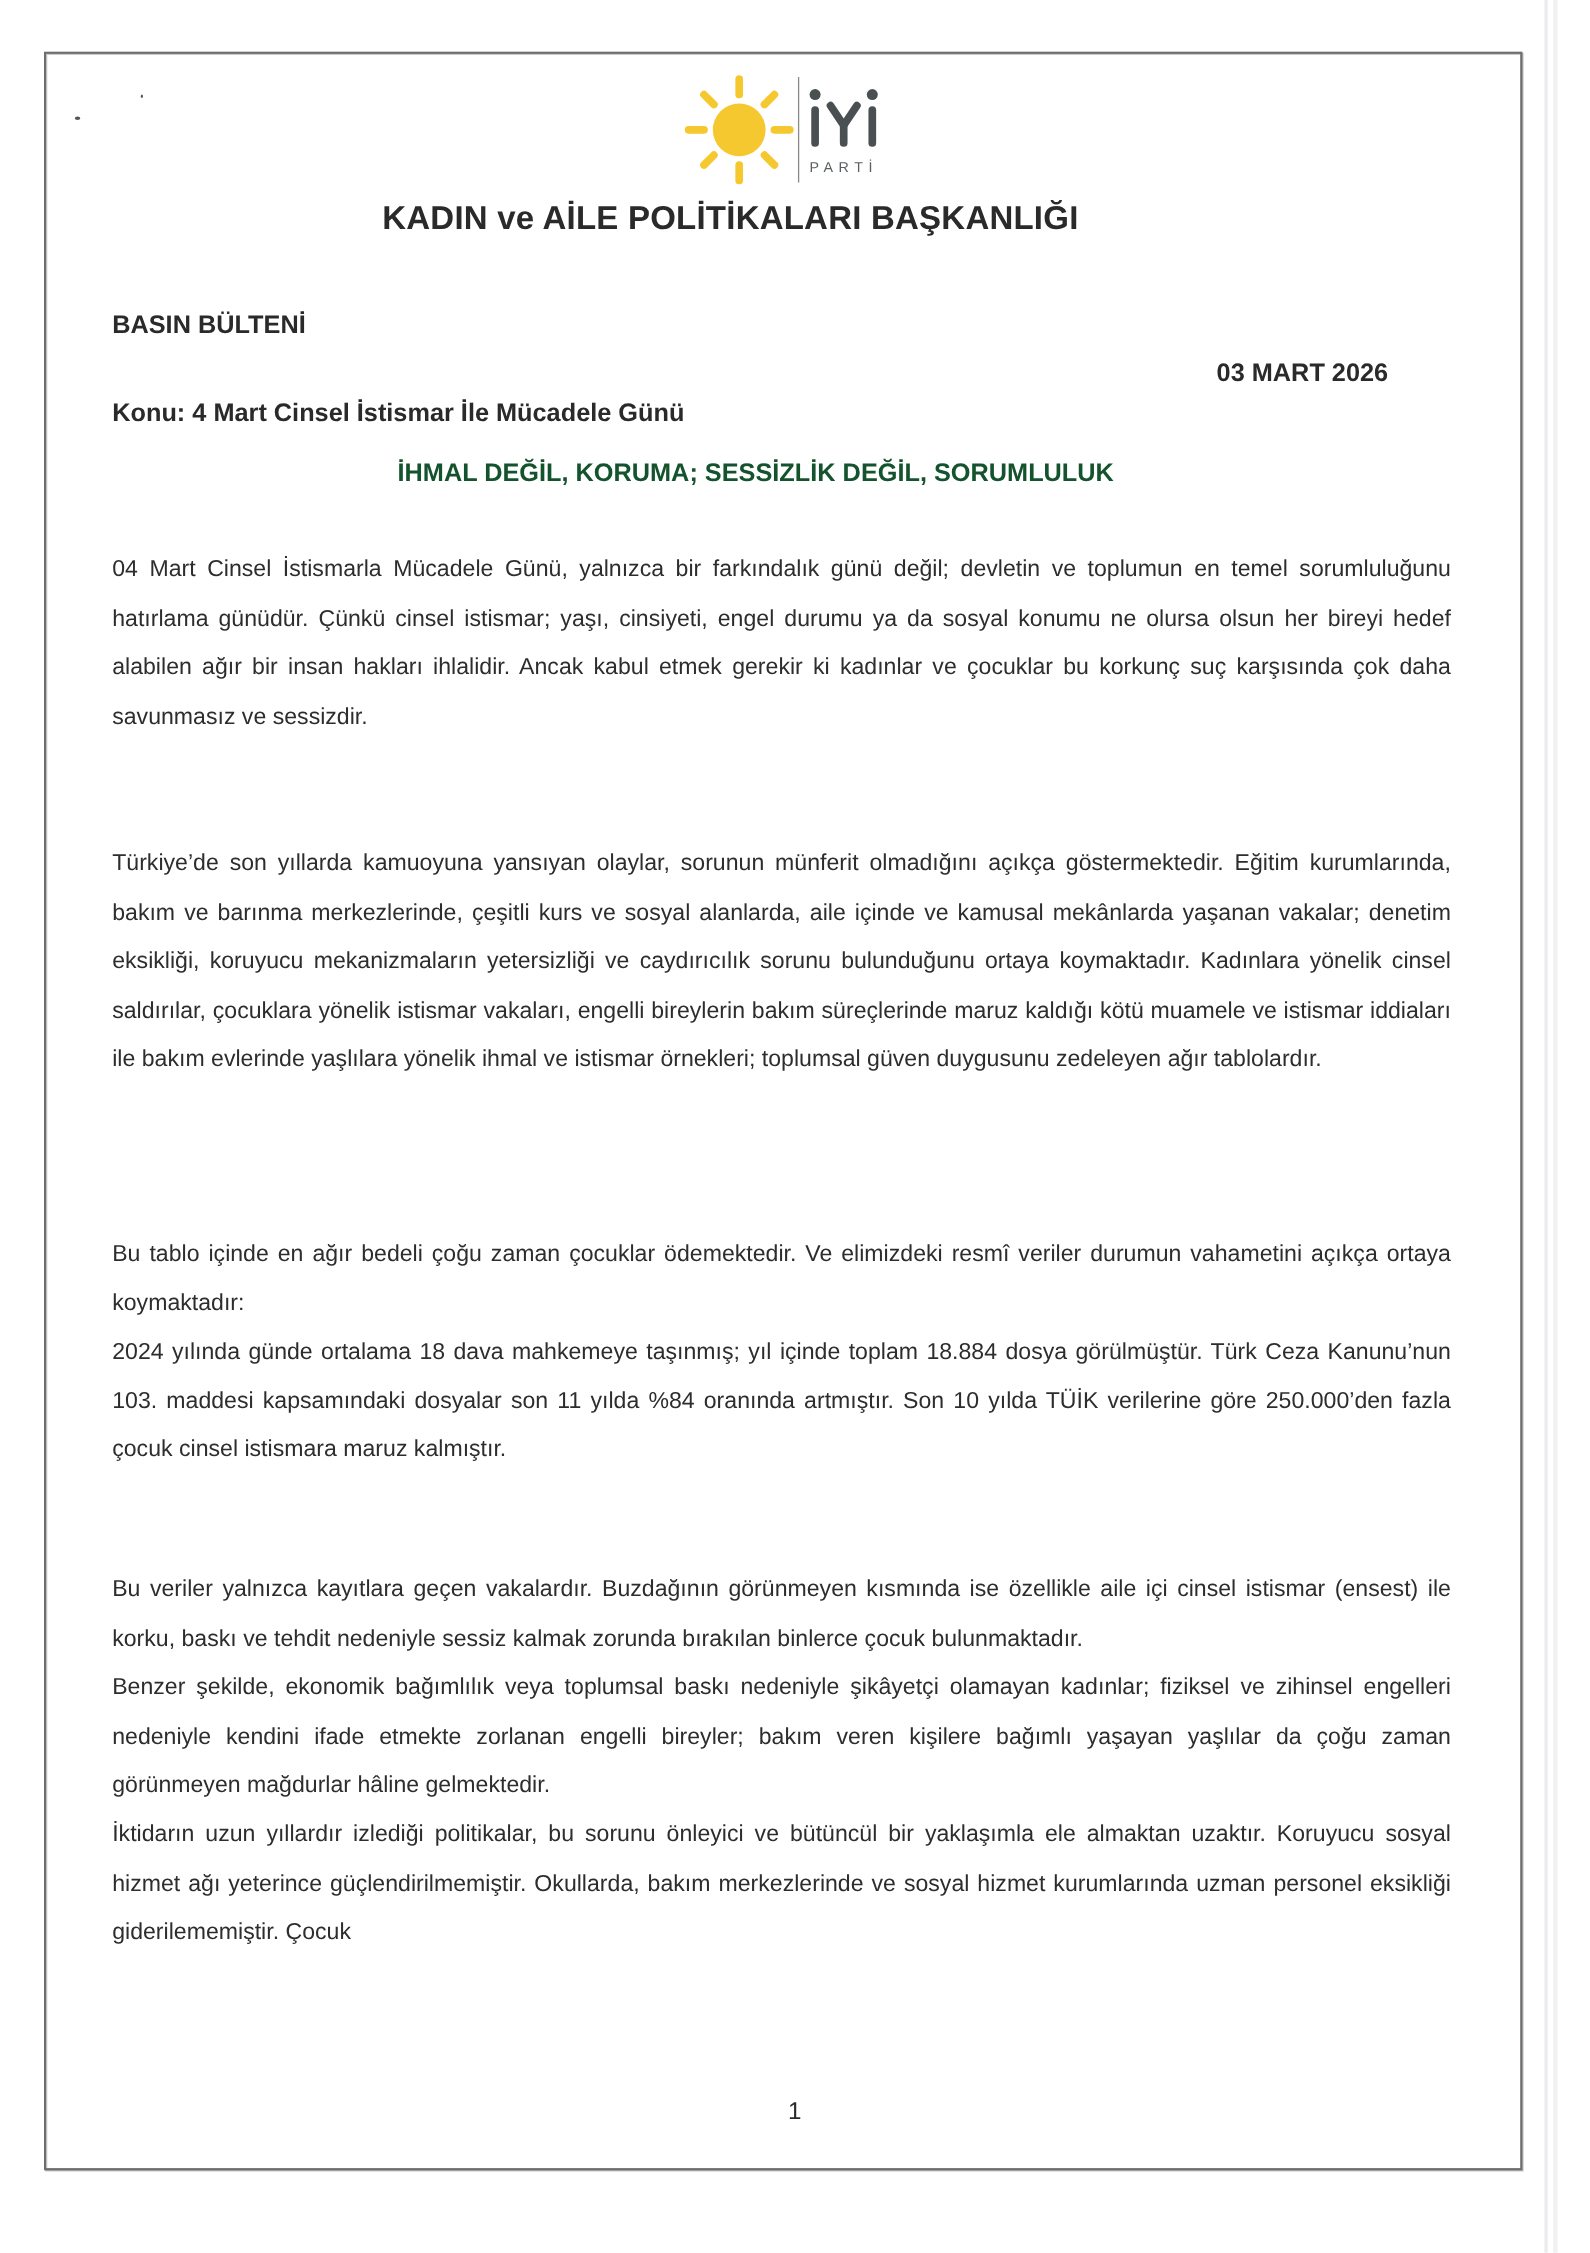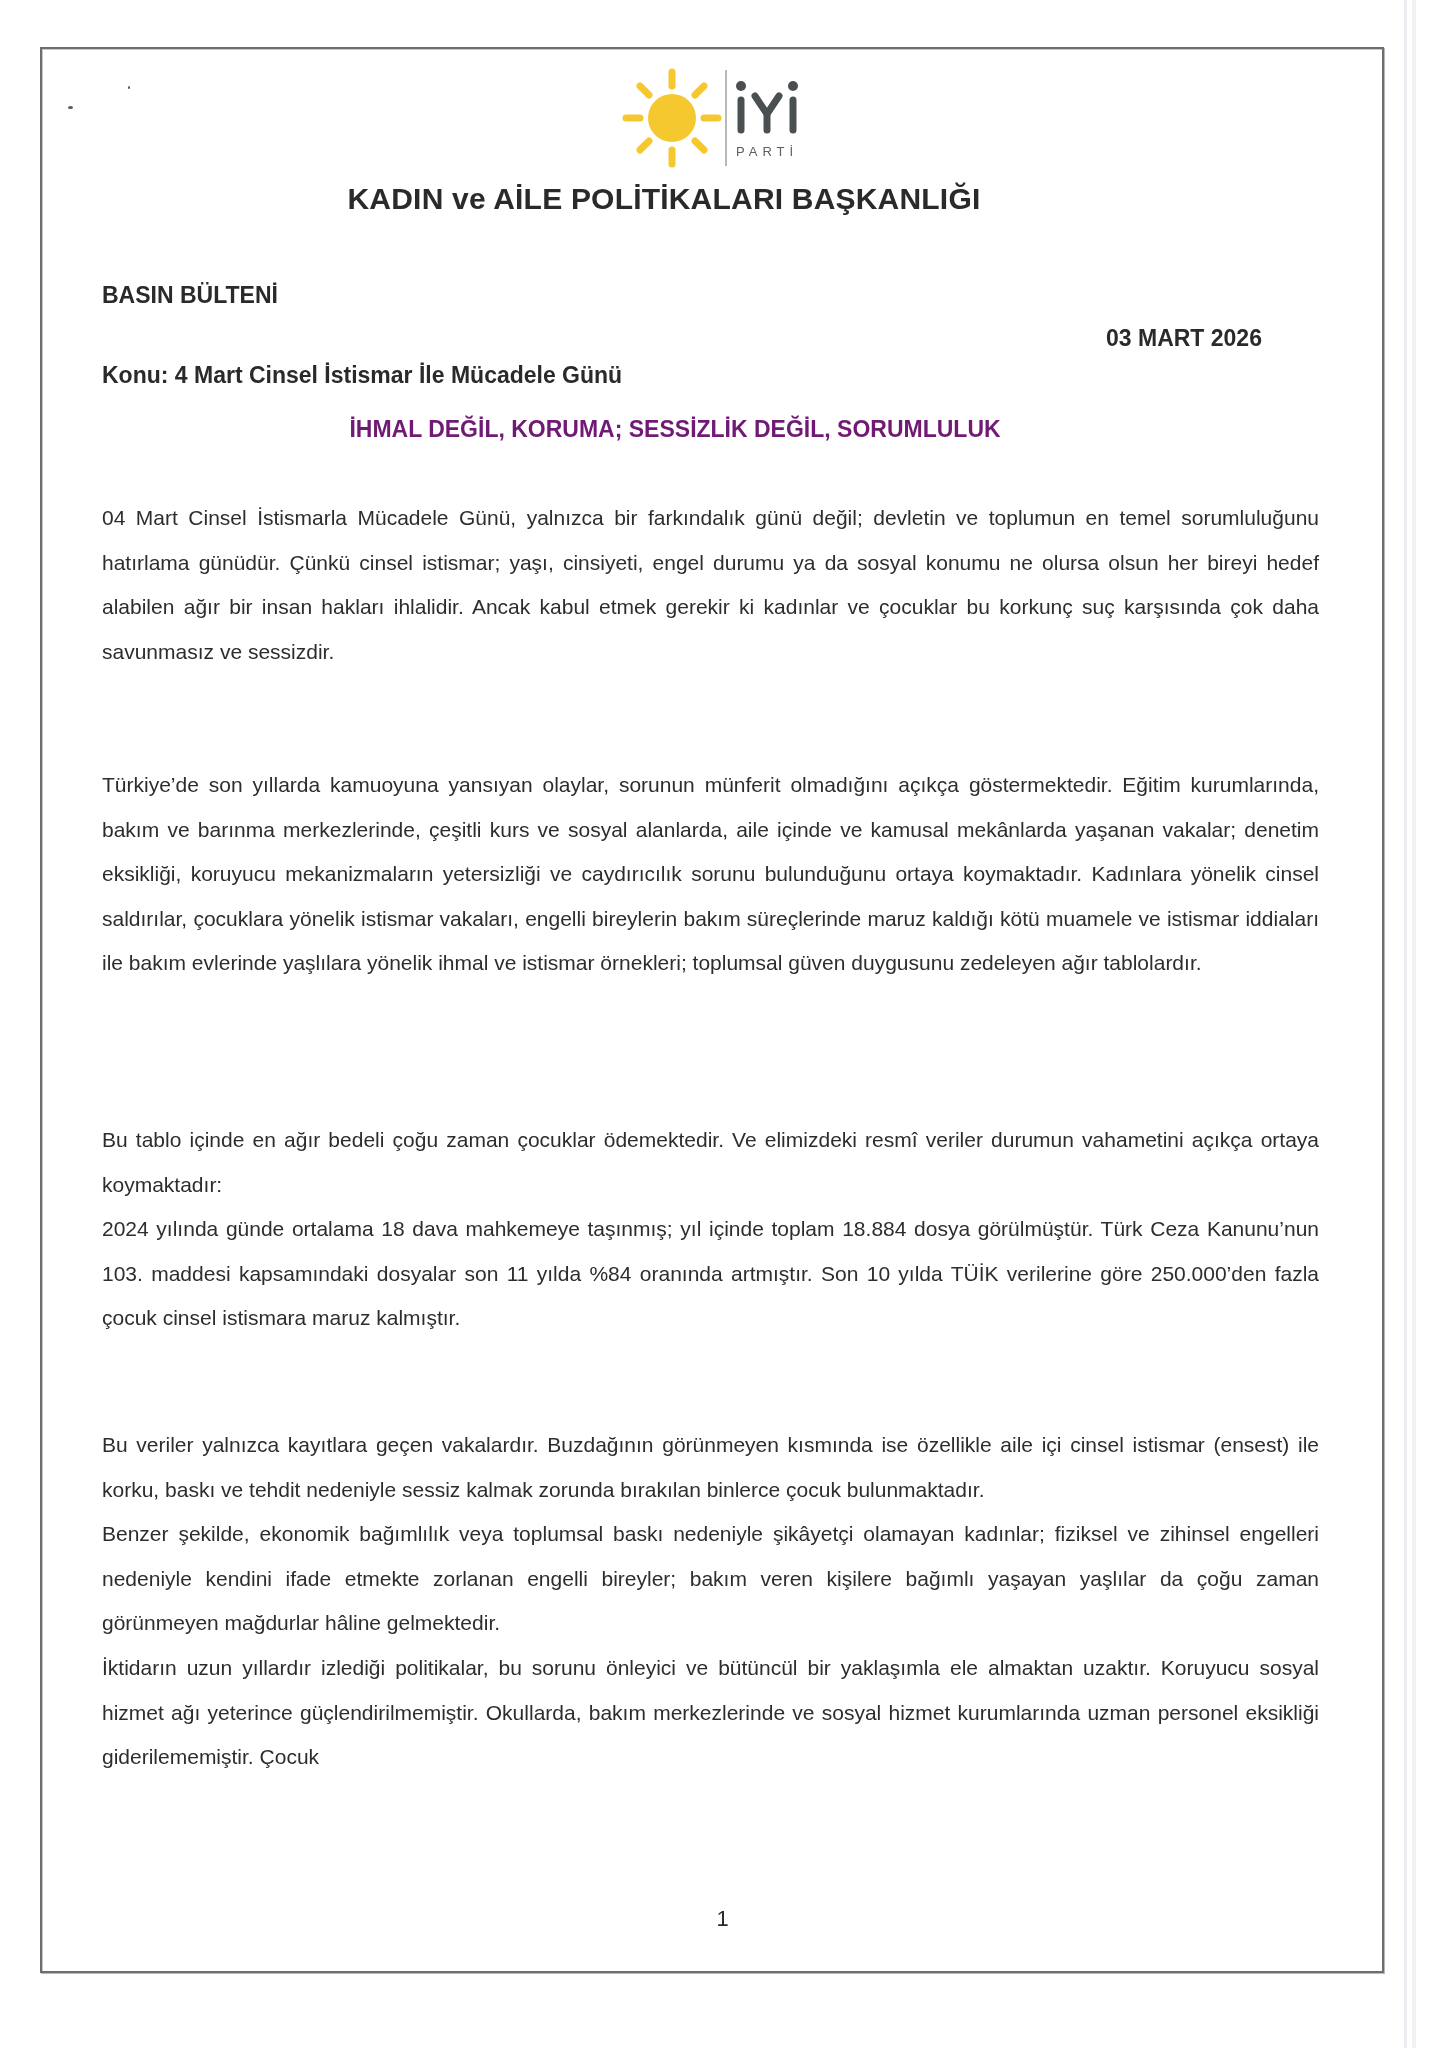--- a/index.html
+++ b/index.html
@@ -17,21 +17,21 @@
     .logo { position: absolute; left: 620px; top: 66px; width: 200px; height: 110px; }
     .header-title {
       position: absolute; left: 0; width: 1328px; top: 182px; text-align: center;
       font-weight: bold; font-size: 30px; letter-spacing: 0.2px; color: #2a2a2a;
     }
     .bulletin-label { position: absolute; left: 102px; top: 282px; font-weight: bold; font-size: 23px; color: #2a2a2a; }
     .subject { position: absolute; left: 102px; top: 326px; font-weight: bold; font-size: 23px; color: #2a2a2a; margin-top: 36px; }
     .date { position: absolute; left: 1106px; top: 285px; font-weight: bold; font-size: 23px; color: #2a2a2a; margin-top: 40px; }
     .headline {
       position: absolute; left: 0; width: 1350px; top: 416px; text-align: center;
-      font-weight: bold; font-size: 23px; color: #701a75;
+      font-weight: bold; font-size: 23px; color: #14532d; padding-left: 12px;
     }
     .body-text {
       position: absolute; left: 102px; width: 1217px;
       font-size: 21px; line-height: 44.6px; text-align: justify; color: #2d2d2d;
     }
     .body-text p { margin: 0; }
     .page-number { position: absolute; left: 0; width: 1445px; top: 1906px; text-align: center; font-size: 22px; color: #2a2a2a; }
   </style>
 </head>
 <body>

